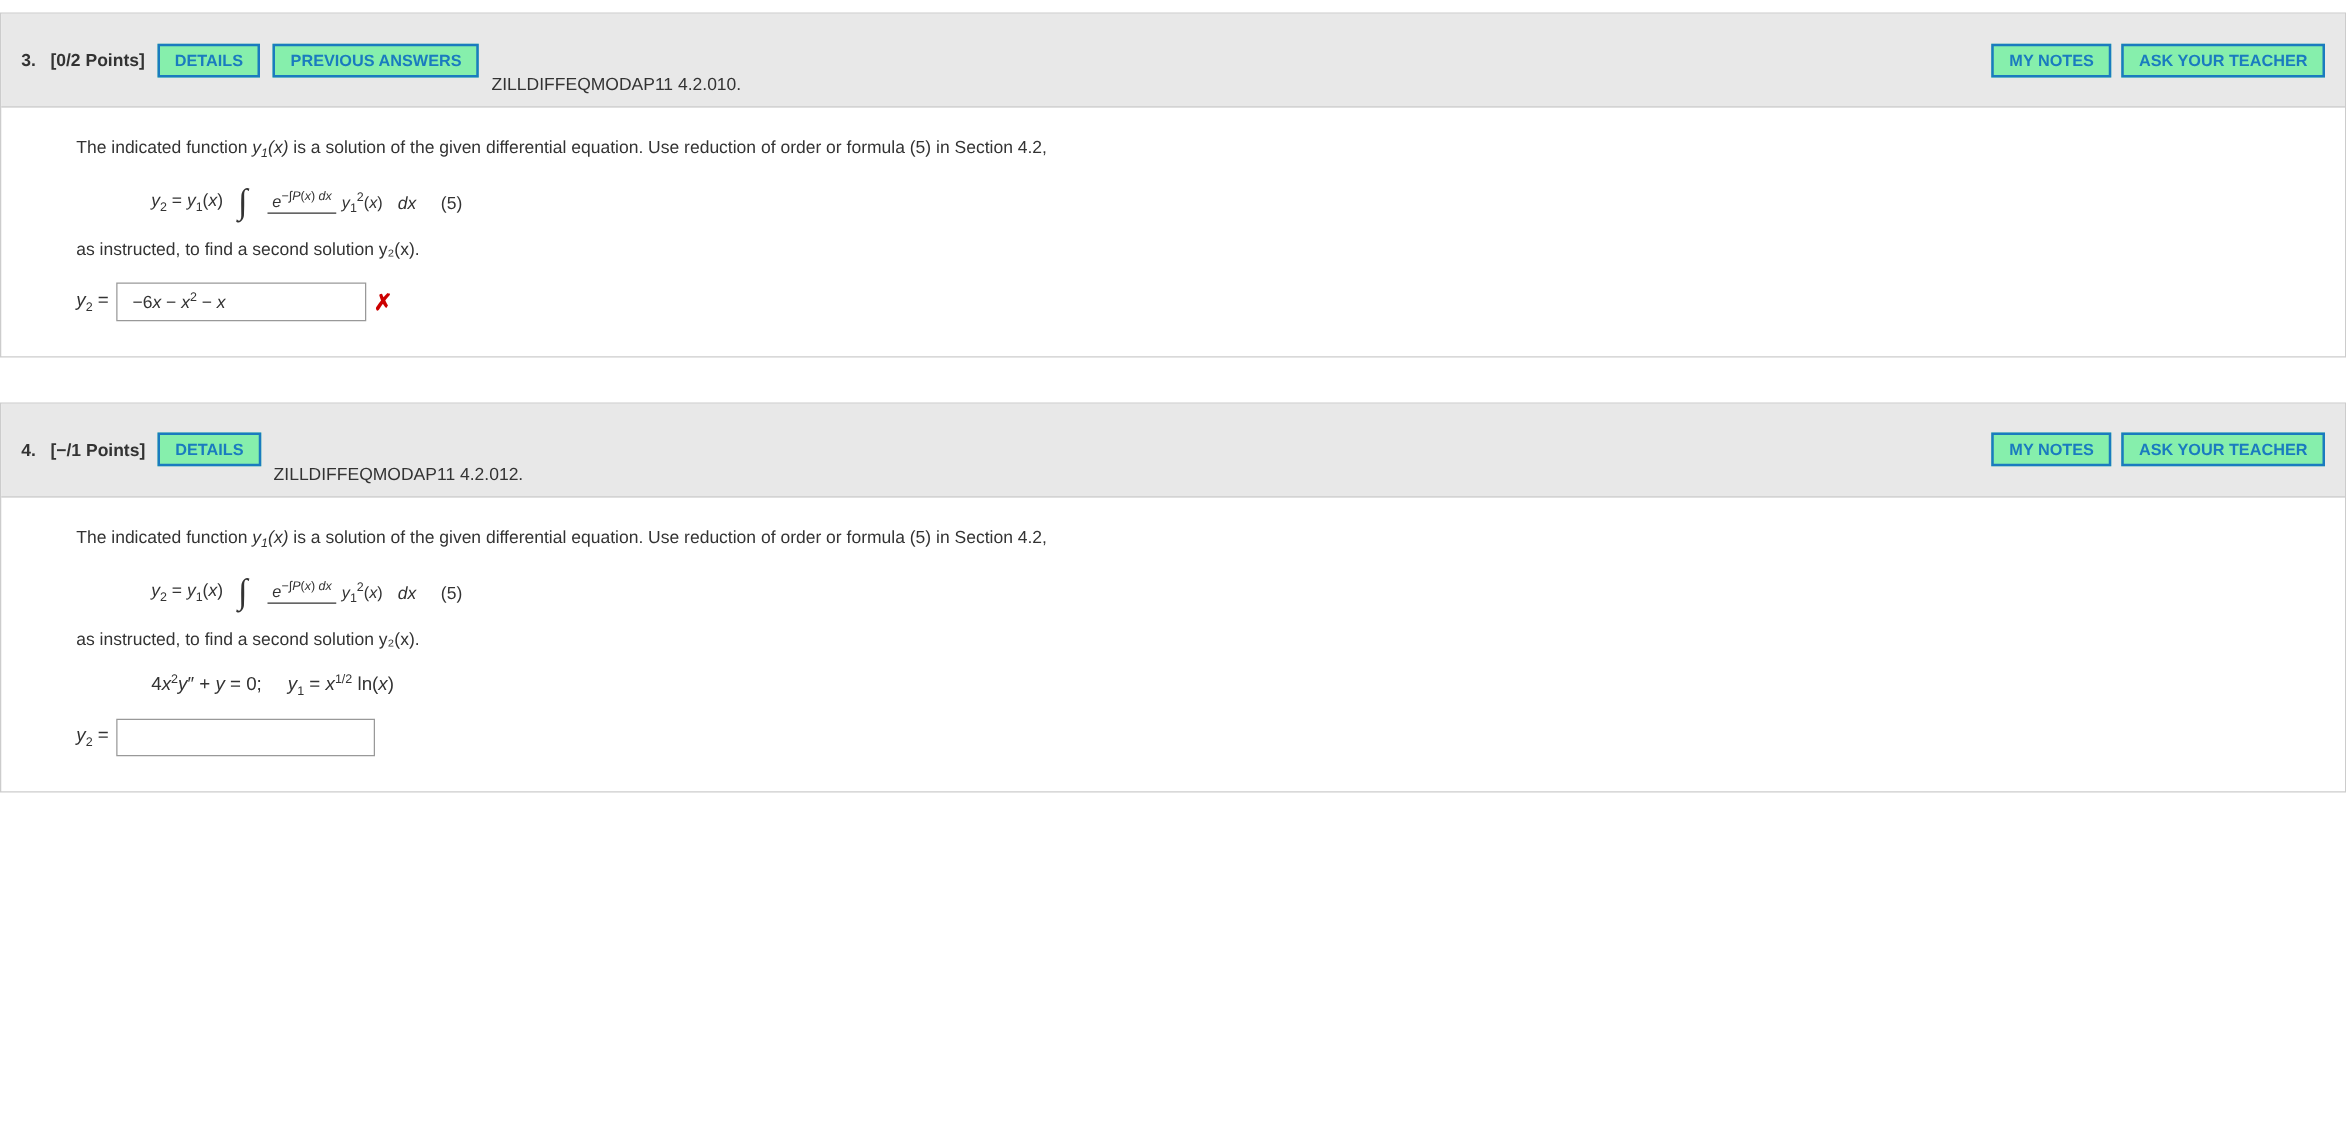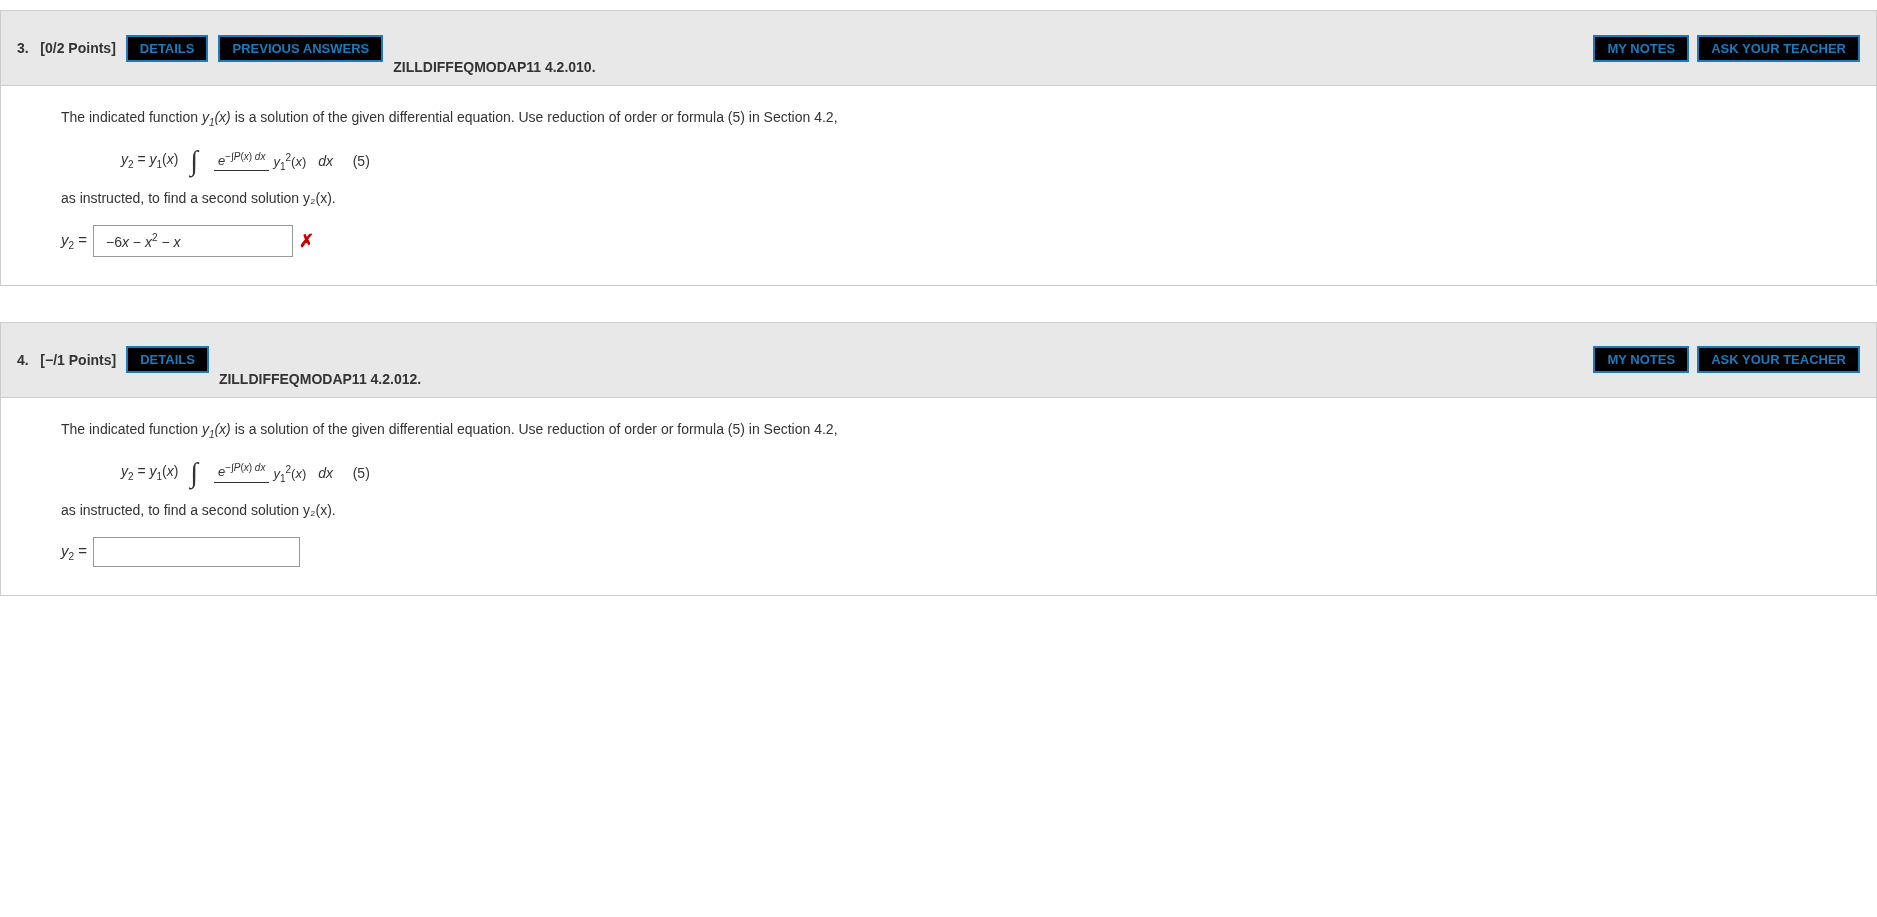--- a/index.html
+++ b/index.html
@@ -27,37 +27,37 @@
 
     .problem-number {
       font-weight: bold;
       font-size: 14px;
       color: #333;
       white-space: nowrap;
     }
 
     .btn-outline {
       border: 2px solid #1a7bbf;
-      background: #000000;
+      background: #86efac;
       color: #1a7bbf;
       padding: 4px 12px;
       font-size: 13px;
       font-weight: bold;
       cursor: pointer;
       border-radius: 0;
     }
 
     .header-right {
       margin-left: auto;
       display: flex;
       gap: 8px;
     }
 
     .problem-id {
-      font-weight: bold;
+      font-weight: normal;
       font-size: 14px;
       color: #333;
       margin-top: 38px;
     }
 
     .problem-body {
       padding: 20px 40px 20px 60px;
     }
 
     .problem-text {
@@ -282,20 +282,26 @@
           <span class="fraction-den"><i>y</i><sub>1</sub><sup>2</sup>(<i>x</i>)</span>
         </span>
         <span><i>dx</i></span>
         &nbsp;&nbsp;&nbsp;
         <span class="formula-number">(5)</span>
       </div>
     </div>
 
     <p class="problem-text">as instructed, to find a second solution y₂(x).</p>
 
+    <div class="equation-block">
+      <span>
+        4<i>x</i><sup>2</sup><i>y</i>″ + <i>y</i> = 0;&nbsp;&nbsp;&nbsp;&nbsp;
+        <i>y</i><sub>1</sub> = <i>x</i><sup>1/2</sup> ln(<i>x</i>)
+      </span>
+    </div>
 
     <div class="answer-row">
       <span class="answer-label"><i>y</i><sub>2</sub> =</span>
       <input class="answer-box-empty" type="text" value="" style="">
     </div>
   </div>
 </div>
 
 
 

